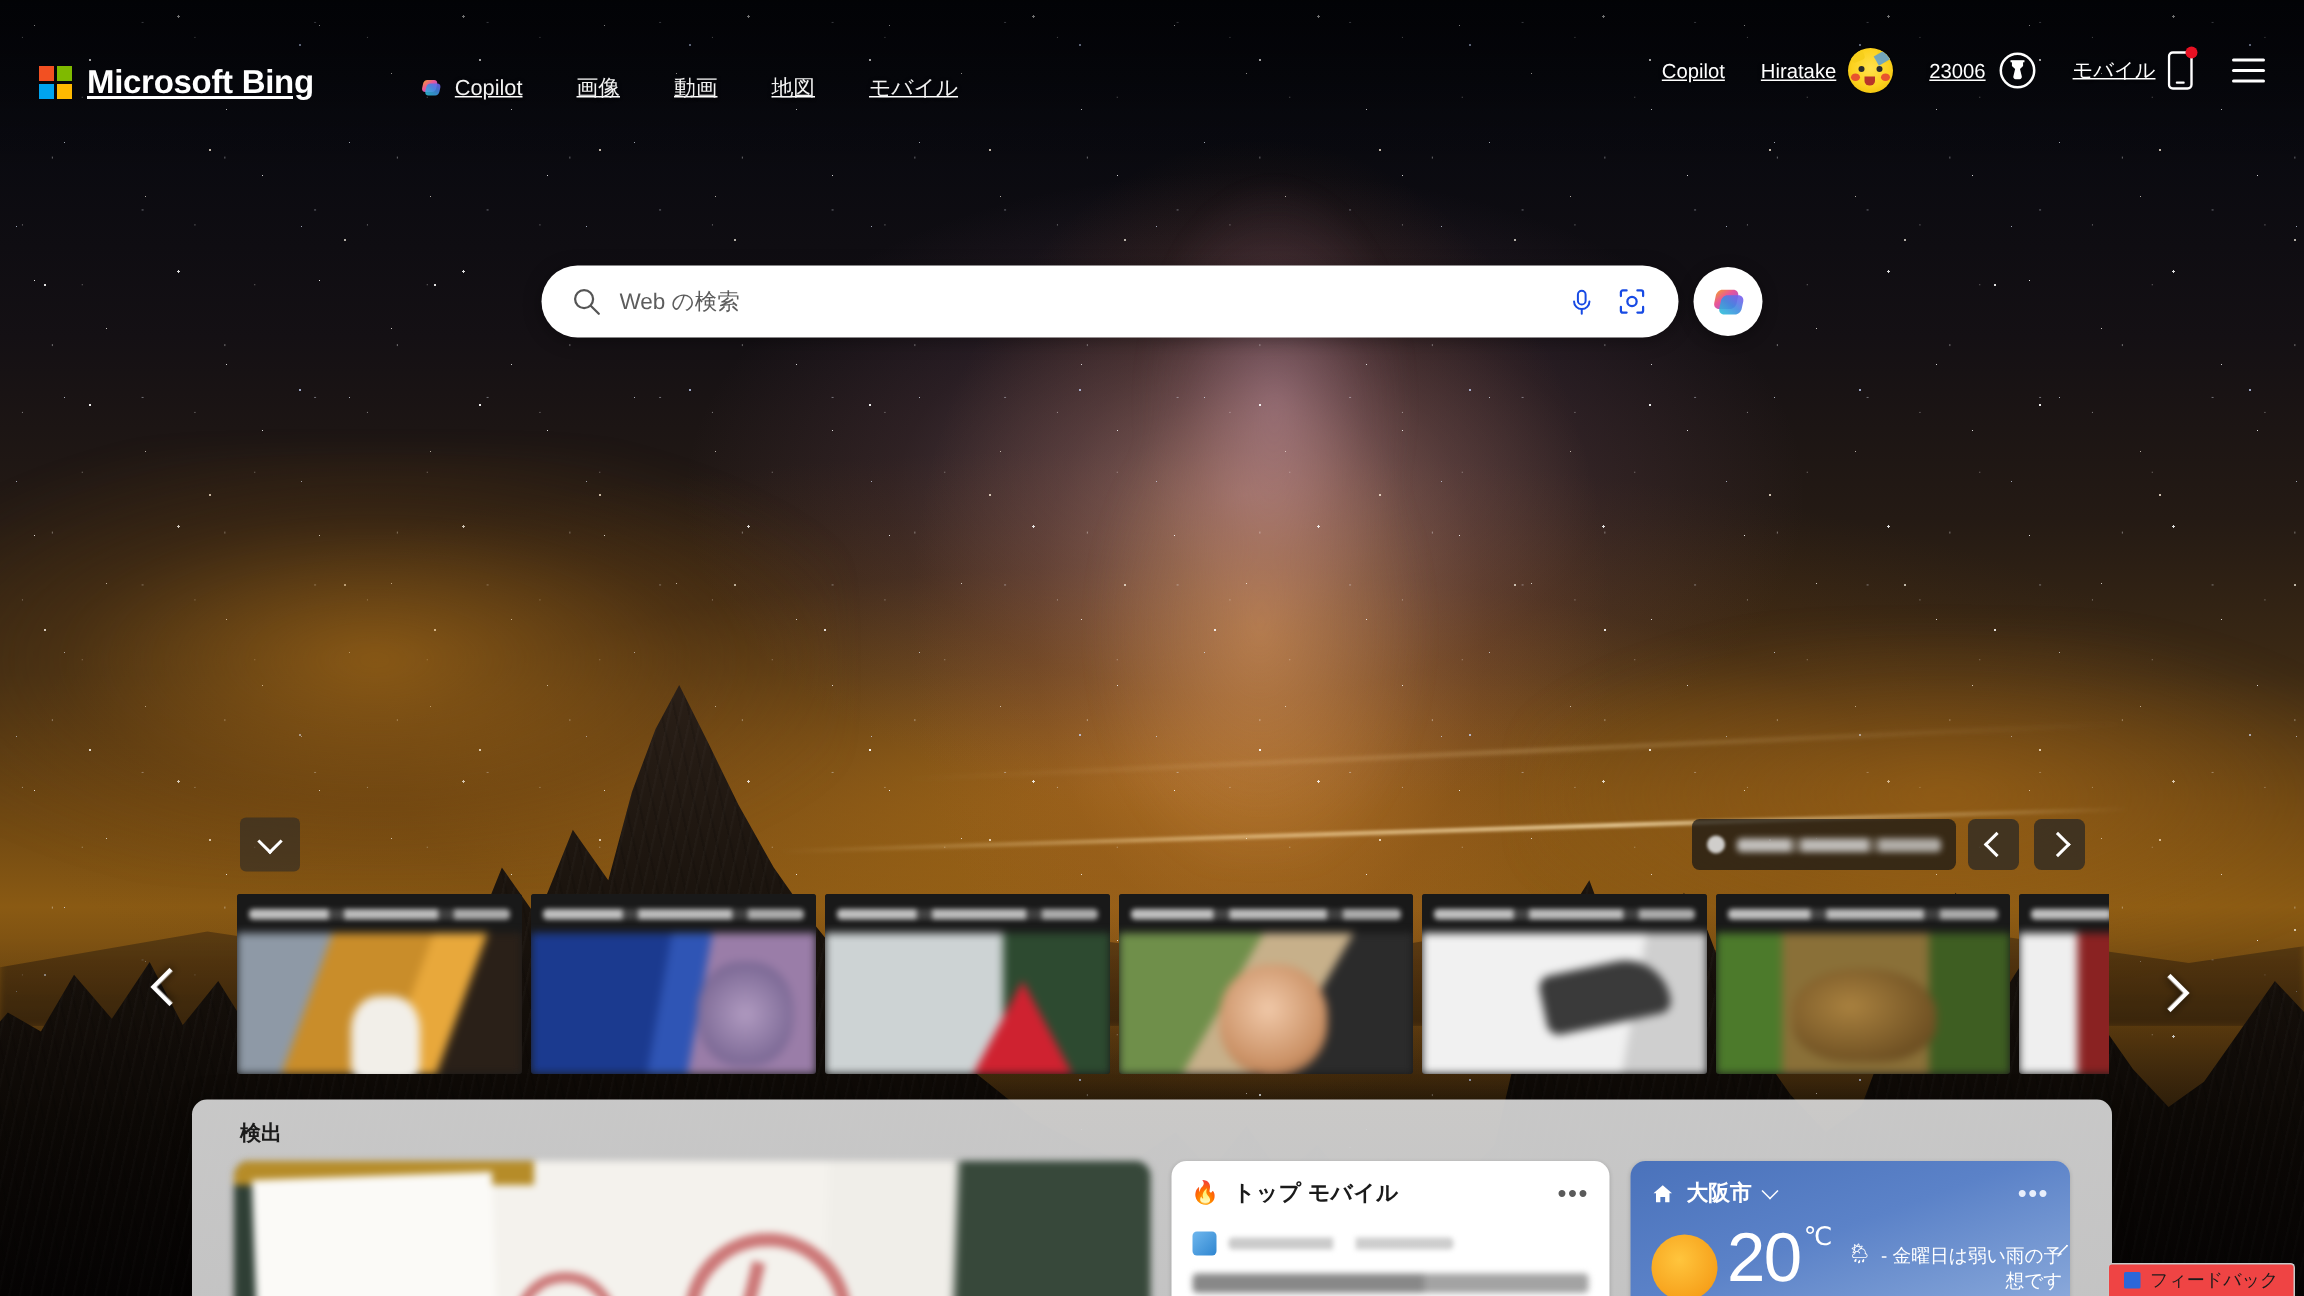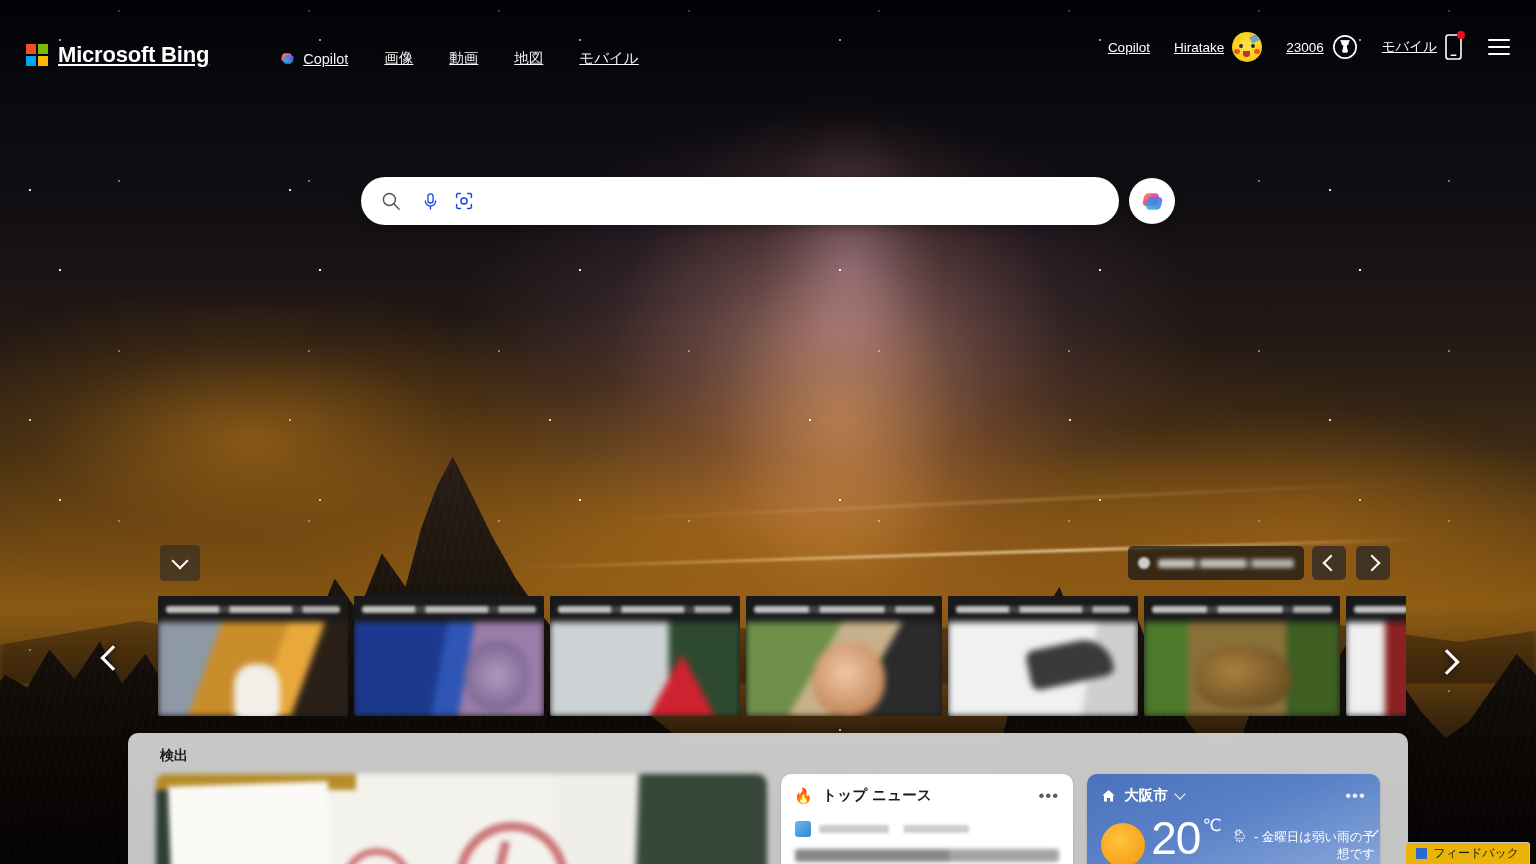--- a/index.html
+++ b/index.html
@@ -320,21 +320,21 @@
   .temp { font-size: 46px; font-weight: 400; line-height: 1; margin-left: 6px; letter-spacing:-1px;}
   .unit { font-size: 17px; vertical-align: super; margin-left: 2px; font-weight:400;}
   .w-fore { margin-left: 10px; margin-top: 14px; display:flex; align-items:flex-start; gap:5px; }
   .w-ic { font-size: 13px; line-height:1; }
   .w-text { font-size: 12.5px; line-height: 1.35; text-align: right; width: 122px; }
   .w-next { width:8px; height:8px; border-top:1.8px solid #fff; border-right:1.8px solid #fff; transform: rotate(45deg); margin-top: 14px;}
 
   
   #feedback {
     position:absolute; right: 6px; bottom: 0; height: 22px;
-    background:#eab308; border:1px solid #c8c8c8; border-bottom:none; border-radius: 3px 3px 0 0;
+    background:#ef4444; border:1px solid #c8c8c8; border-bottom:none; border-radius: 3px 3px 0 0;
     display:flex; align-items:center; gap:6px; padding: 0 10px; z-index: 40; cursor:pointer;
   }
   .fb-sq { width:11px; height:11px; background:#2b67d9; border-radius:1px; flex:0 0 auto;}
   .fb-label { font-size: 12px; color:#1b1b1b; white-space:nowrap; }
 </style>
 </head>
 <body>
 
 <div id="scene">
   <div class="sky"></div>
@@ -450,20 +450,21 @@
 
 <div id="search-area">
   <div class="search-row">
 
     <div class="search-box">
       <svg class="s-magnifier" viewBox="0 0 20 20">
         <circle cx="8.4" cy="8.4" r="6" fill="none" stroke="#555" stroke-width="1.5"></circle>
         <line x1="12.8" y1="12.8" x2="18.2" y2="18.2" stroke="#555" stroke-width="1.5" stroke-linecap="round"></line>
       </svg>
 
+      <input class="s-input" type="text" placeholder="Web の検索" style="">
 
       <div class="s-icon-btn">
         <svg width="19" height="19" viewBox="0 0 20 20">
           <rect x="7.3" y="2" width="5.4" height="9.6" rx="2.7" fill="none" stroke="#174ae4" stroke-width="1.4"></rect>
           <path d="M4.6 9.4a5.4 5.4 0 0 0 10.8 0" fill="none" stroke="#174ae4" stroke-width="1.4" stroke-linecap="round"></path>
           <line x1="10" y1="14.8" x2="10" y2="18" stroke="#174ae4" stroke-width="1.4" stroke-linecap="round"></line>
         </svg>
       </div>
 
       <div class="s-icon-btn">
@@ -571,21 +572,21 @@
     <div class="hero-card">
       <div class="bandtop"></div>
       <div class="paper"></div>
       <div class="stamp s1"></div>
       <div class="stamp s2"></div>
     </div>
 
     <div class="card top-stories">
       <div class="ts-head">
         <span class="flame">🔥</span>
-        <span class="ts-title">トップ ニュース</span>
+        <span class="ts-title">トップ モバイル</span>
         <span class="dots">•••</span>
       </div>
       <div class="ts-row">
         <span class="ts-logo"></span>
         <span class="ts-meta"></span>
       </div>
       <div class="ts-line"></div>
     </div>
 
     <div class="card weather">

